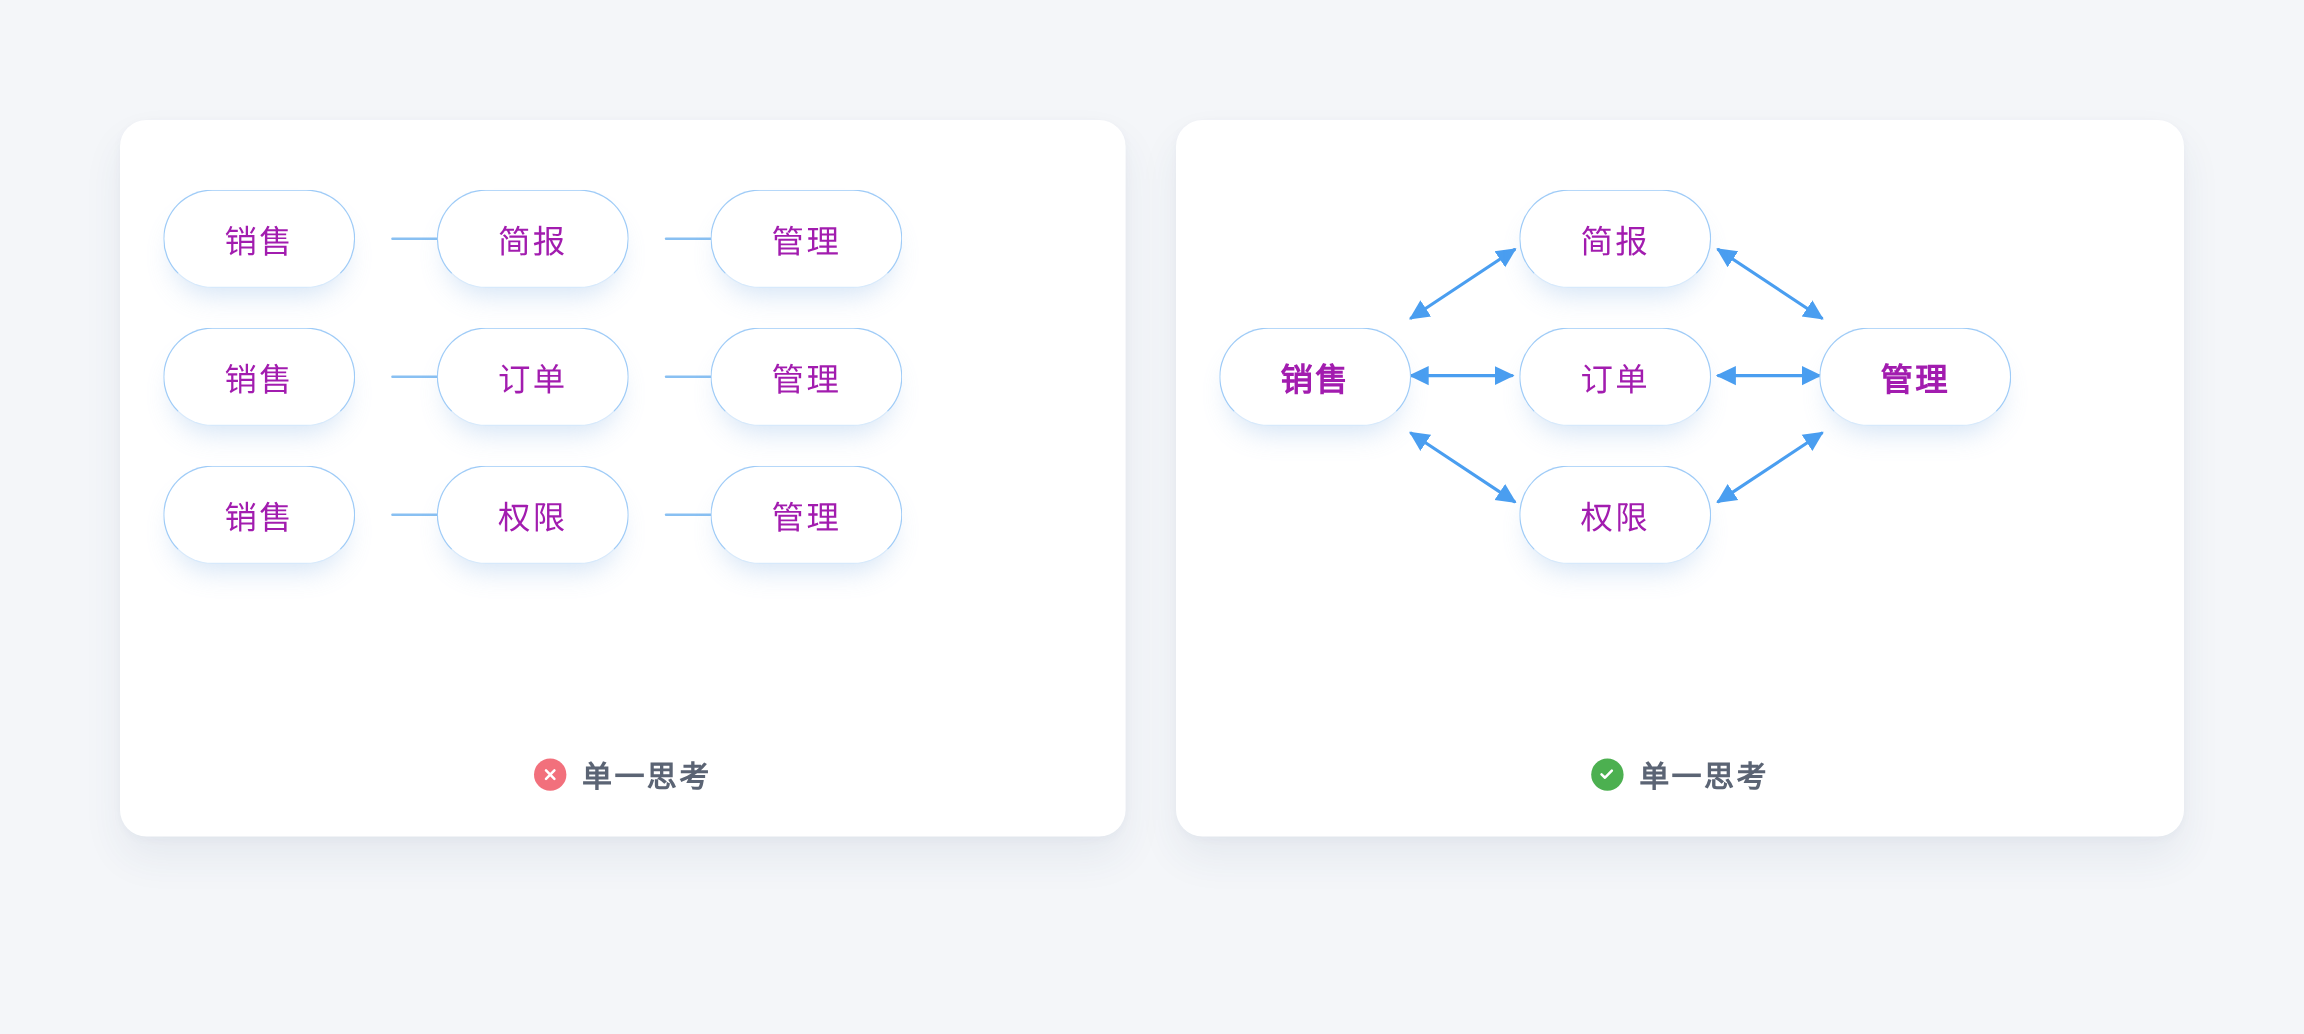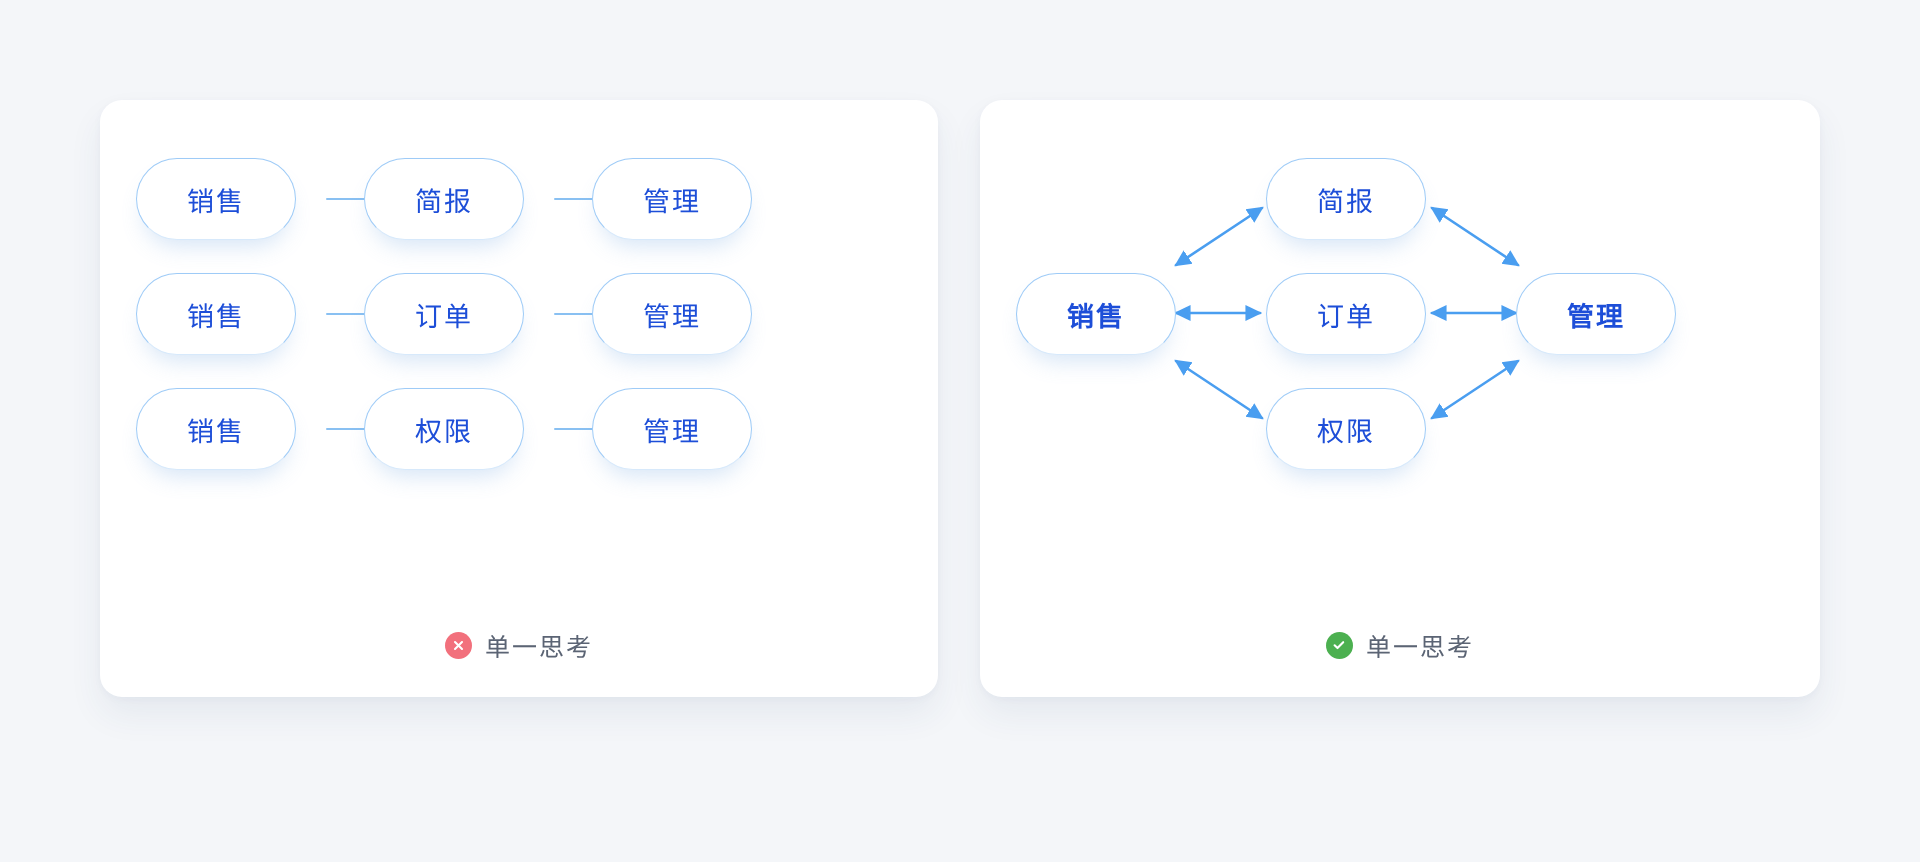--- a/index.html
+++ b/index.html
@@ -47,21 +47,21 @@
     display: flex;
     align-items: center;
     justify-content: center;
     box-sizing: border-box;
     width: 160px;
     height: 82px;
     border-radius: 41px;
     background: #ffffff;
     border: 1.6px solid #9ecbf7;
     border-bottom-color: #d7e9fb;
-    color: #1d4ed8;
+    color: #a21caf;
     font-size: 27px;
     letter-spacing: 2px;
     box-shadow: 0 14px 22px -8px rgba(120, 170, 225, 0.30);
   }
   .pill.bold { font-weight: bold; }
 
   
   .row-line {
     position: absolute;
     height: 2px;
@@ -72,20 +72,21 @@
   
   .caption {
     position: absolute;
     bottom: 34px;
     left: 0;
     right: 0;
     display: flex;
     align-items: center;
     justify-content: center;
     gap: 13px;
+    font-weight: bold;
   }
   .caption-text {
     font-size: 25px;
     color: #5b6474;
     letter-spacing: 2px;
   }
   .badge {
     width: 27px;
     height: 27px;
     border-radius: 50%;

